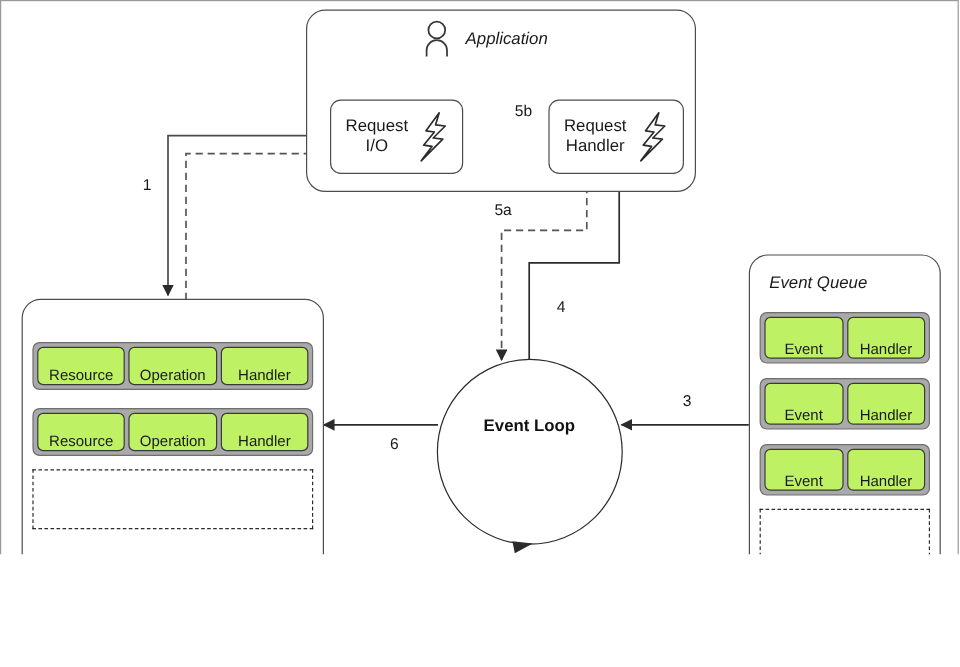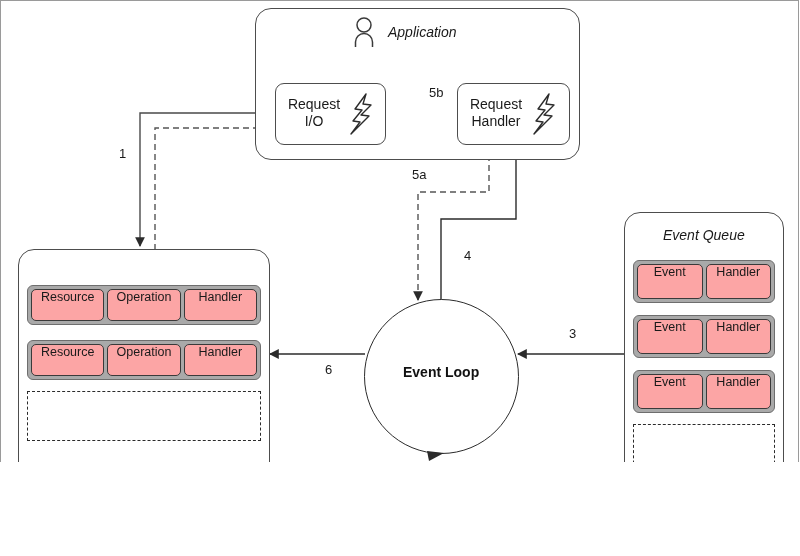--- a/index.html
+++ b/index.html
@@ -85,25 +85,25 @@
     border: 1.2px solid #6e6e6e;
     border-radius: 6px;
     box-sizing: border-box;
     display: flex;
     align-items: stretch;
     padding: 3px;
     gap: 3px;
   }
   .row-cell {
     flex: 1 1 0;
-    background: #fca5a5;
+    background: #bef264;
     border: 1.2px solid #3a3a3a;
     border-radius: 5px;
     display: flex;
-    align-items: flex-start;
+    align-items: flex-end;
     justify-content: center;
     box-sizing: border-box;
   }
   .row-dashed {
     position: absolute;
     border: 1.4px dashed #2b2b2b;
     background: #ffffff;
     box-sizing: border-box;
   }
   .circle-node {
@@ -226,21 +226,21 @@
     </div>
     <div class="row-cell">
       <span class="cell-text">Handler</span>
     </div>
   </div>
 
   <div class="row-dashed" style="left:27px; top:391px; width:234px; height:50px;"></div>
 
   <div class="container" style="left:624px; top:212px; width:160px; height:278px;"></div>
 
-  <div class="node-label" style="left:663px; top:227px;">Event Queue</div>
+  <div class="node-label" style="left:641px; top:227px;">Event Queue</div>
 
   <div class="row-frame" style="left:633px; top:260px; width:142px; height:43px;">
     <div class="row-cell">
       <span class="cell-text">Event</span>
     </div>
     <div class="row-cell">
       <span class="cell-text">Handler</span>
     </div>
   </div>
 
@@ -264,21 +264,21 @@
 
   <div class="row-dashed" style="left:633px; top:424px; width:142px; height:50px;"></div>
 
   <div class="circle-node" style="left:364px; top:299px; width:155px; height:155px;"></div>
 
   <svg class="layer" viewBox="0 0 800 556">
 
     <path d="M 427 451 L 444 453 L 429 461 Z" fill="#2b2b2b"></path>
   </svg>
 
-  <div class="loop-label" style="left:403px; top:364px;">Event Loop</div>
+  <div class="loop-label" style="left:403px; top:346px;">Event Loop</div>
 
   <div class="edge-label" style="left:119px; top:146px;">1</div>
   <div class="edge-label" style="left:448px; top:536px;">2</div>
   <div class="edge-label" style="left:569px; top:326px;">3</div>
   <div class="edge-label" style="left:464px; top:248px;">4</div>
   <div class="edge-label" style="left:412px; top:167px;">5a</div>
   <div class="edge-label" style="left:429px; top:85px;">5b</div>
   <div class="edge-label" style="left:325px; top:362px;">6</div>
 
 </div>

